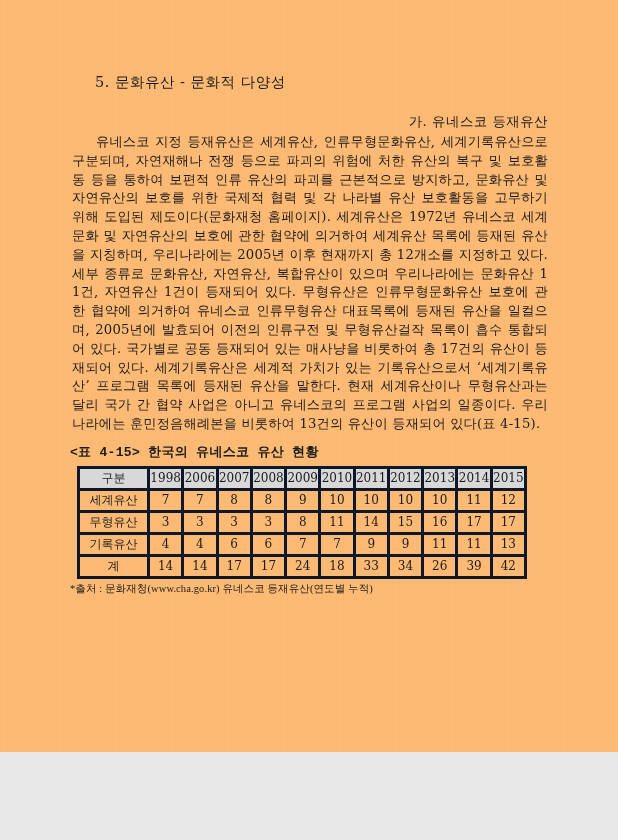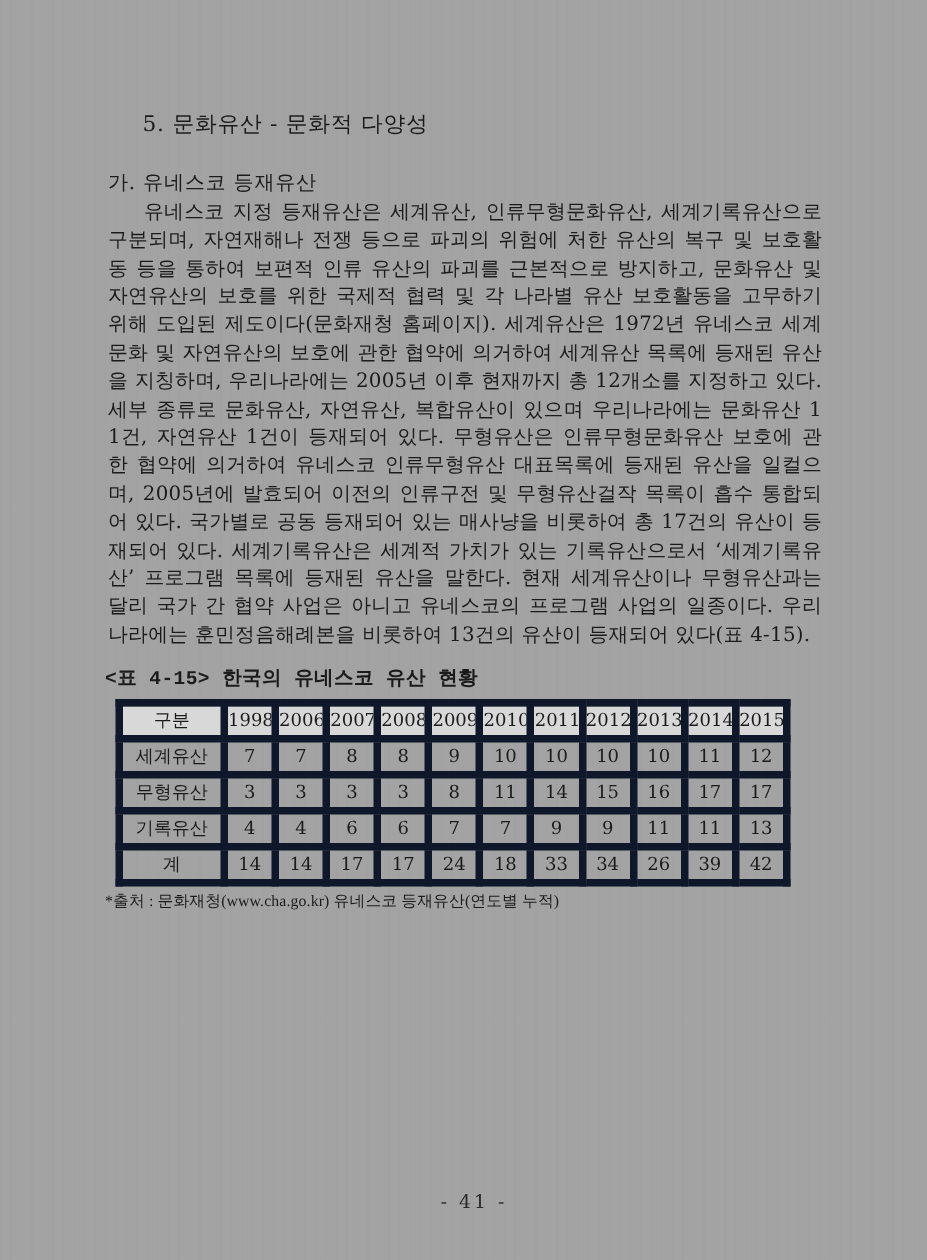--- a/index.html
+++ b/index.html
@@ -4,23 +4,23 @@
 <style>
   * { margin: 0; padding: 0; box-sizing: border-box; }
   html, body { background: #e8e8e8; }
   body {
     font-family: "DejaVu Serif", "Liberation Serif", serif;
     -webkit-font-smoothing: antialiased;
   }
   .page {
     position: relative;
     width: 618px;
-    height: 840px;
+    height: 752px;
     margin: 0 auto;
-    background: #a3a3a3;
+    background: #fdba74;
     color: #1b1b1b;
     overflow: hidden;
   }
   
   .page::before {
     content: "";
     position: absolute; inset: 0;
     background: repeating-linear-gradient(90deg,
       rgba(0,0,0,0.012) 0 1px, rgba(0,0,0,0) 1px 7px);
     pointer-events: none;
@@ -46,40 +46,41 @@
     text-indent: 24px;
     letter-spacing: 0.2px;
     word-break: break-all;
   }
   .section-heading {
     font-size: 13.4px;
     font-weight: normal;
     letter-spacing: 0.5px;
     margin-top: 21px;
     margin-bottom: 2px;
+    text-align: right;
   }
   .table-caption {
     font-size: 13px;
     font-weight: bold;
     letter-spacing: 0.3px;
     margin-top: 9px;
     margin-bottom: 5px;
     margin-left: -2px;
     font-family: Liberation Mono, monospace;
   }
   table.data {
     margin-left: 5px;
     width: 450px;
     table-layout: fixed;
     border-collapse: collapse;
     border: 2px solid #000;
     font-size: 12px;
   }
   table.data th, table.data td {
-    border: 5px solid #0f172a;
+    border: 3px solid #0f172a;
     text-align: center;
     vertical-align: middle;
     height: 21px;
     padding: 1px 0;
     font-weight: normal;
     overflow: hidden;
   }
   table.data thead th {
     background: #d8d8d8;
   }

